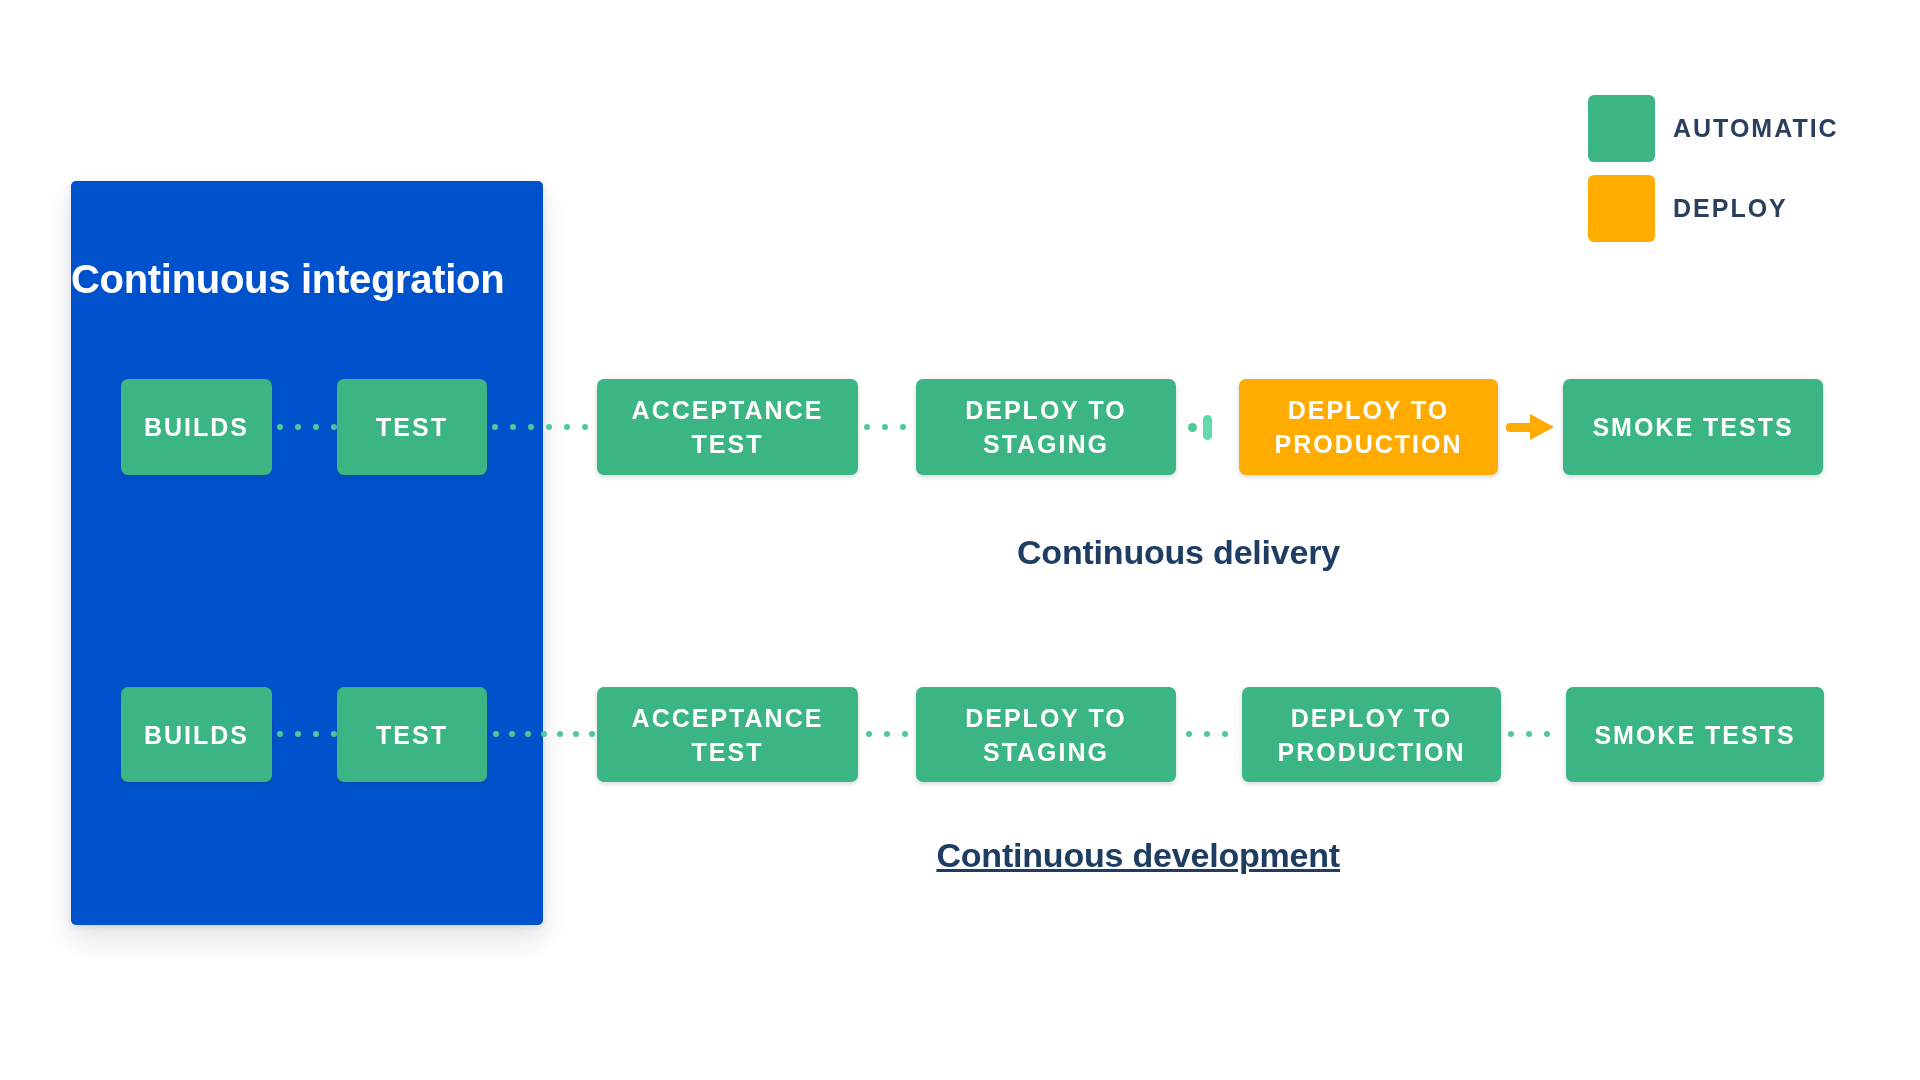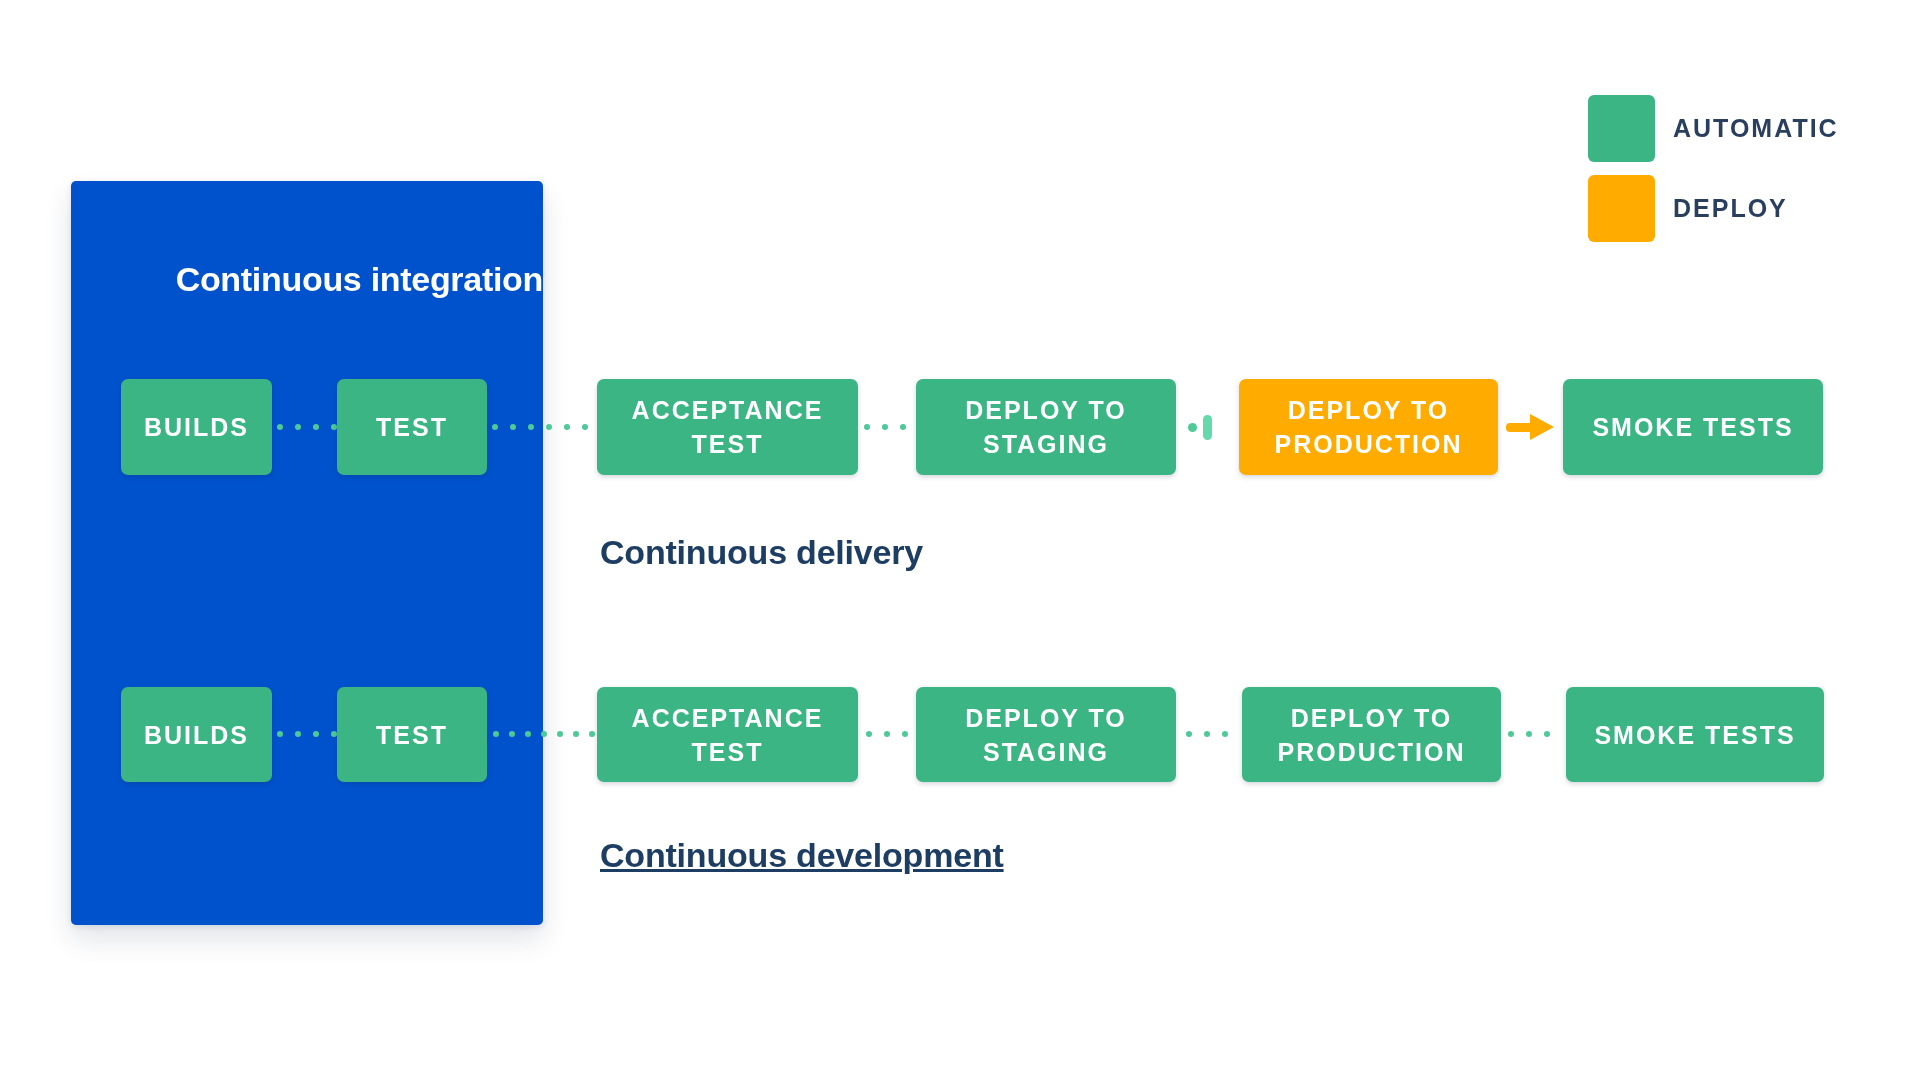--- a/index.html
+++ b/index.html
@@ -7,22 +7,22 @@
     position:relative;width:1920px;height:1080px;background:#ffffff;
     font-family:"Liberation Sans",sans-serif;overflow:hidden;
   }
   
   .panel{
     position:absolute;left:71px;top:181px;width:472px;height:744px;
     background:#0052CC;border-radius:5px;
     box-shadow:0 14px 28px rgba(9,30,66,.12),0 2px 6px rgba(9,30,66,.10);
   }
   .panel-title{
-    position:absolute;left:71px;top:259px;width:472px;text-align:right;
-    color:#ffffff;font-size:34px;font-weight:700;letter-spacing:-.3px;line-height:40px;
+    position:absolute;left:71px;top:259px;width:472px;text-align:left;
+    color:#ffffff;font-size:40px;font-weight:700;letter-spacing:-.3px;line-height:40px;
   }
   
   .box{
     position:absolute;background:#3BB583;border-radius:7px;
     display:flex;align-items:center;justify-content:center;text-align:center;
     color:#ffffff;font-weight:700;font-size:25px;letter-spacing:2px;line-height:34px;
     box-shadow:0 2px 5px rgba(9,30,66,.18);
     padding:0 8px;box-sizing:border-box;
   }
   .r1{top:379px;height:96px;}
@@ -36,21 +36,21 @@
   .dot{display:block;width:6px;height:6px;border-radius:50%;background:#4EC998;}
   
   .gate-dot{position:absolute;left:1188px;top:423px;width:9px;height:9px;border-radius:50%;background:#4EC998;}
   .gate-bar{position:absolute;left:1203px;top:415px;width:9px;height:25px;border-radius:5px;background:#63D9AC;}
   
   .arrow-bar{position:absolute;left:1506px;top:423px;width:27px;height:9px;border-radius:4px;background:#FFAB00;}
   .arrow-head{position:absolute;left:1530px;top:414px;width:0;height:0;
     border-top:13px solid transparent;border-bottom:13px solid transparent;border-left:24px solid #FFAB00;}
   
   .caption{
-    position:absolute;left:600px;width:740px;text-align:left;
+    position:absolute;left:600px;width:740px;text-align:right;
     font-size:34px;font-weight:700;color:#1D3D63;letter-spacing:-.2px;line-height:40px;
   }
   .cap-delivery{top:532px;}
   .cap-development{top:835px;text-decoration:underline;}
   
   .legend-row{position:absolute;left:1588px;display:flex;align-items:center;height:67px;}
   .lg1{top:95px;}
   .lg2{top:175px;}
   .swatch{width:67px;height:67px;border-radius:6px;flex:0 0 auto;}
   .swatch-automatic{background:#3BB583;}

